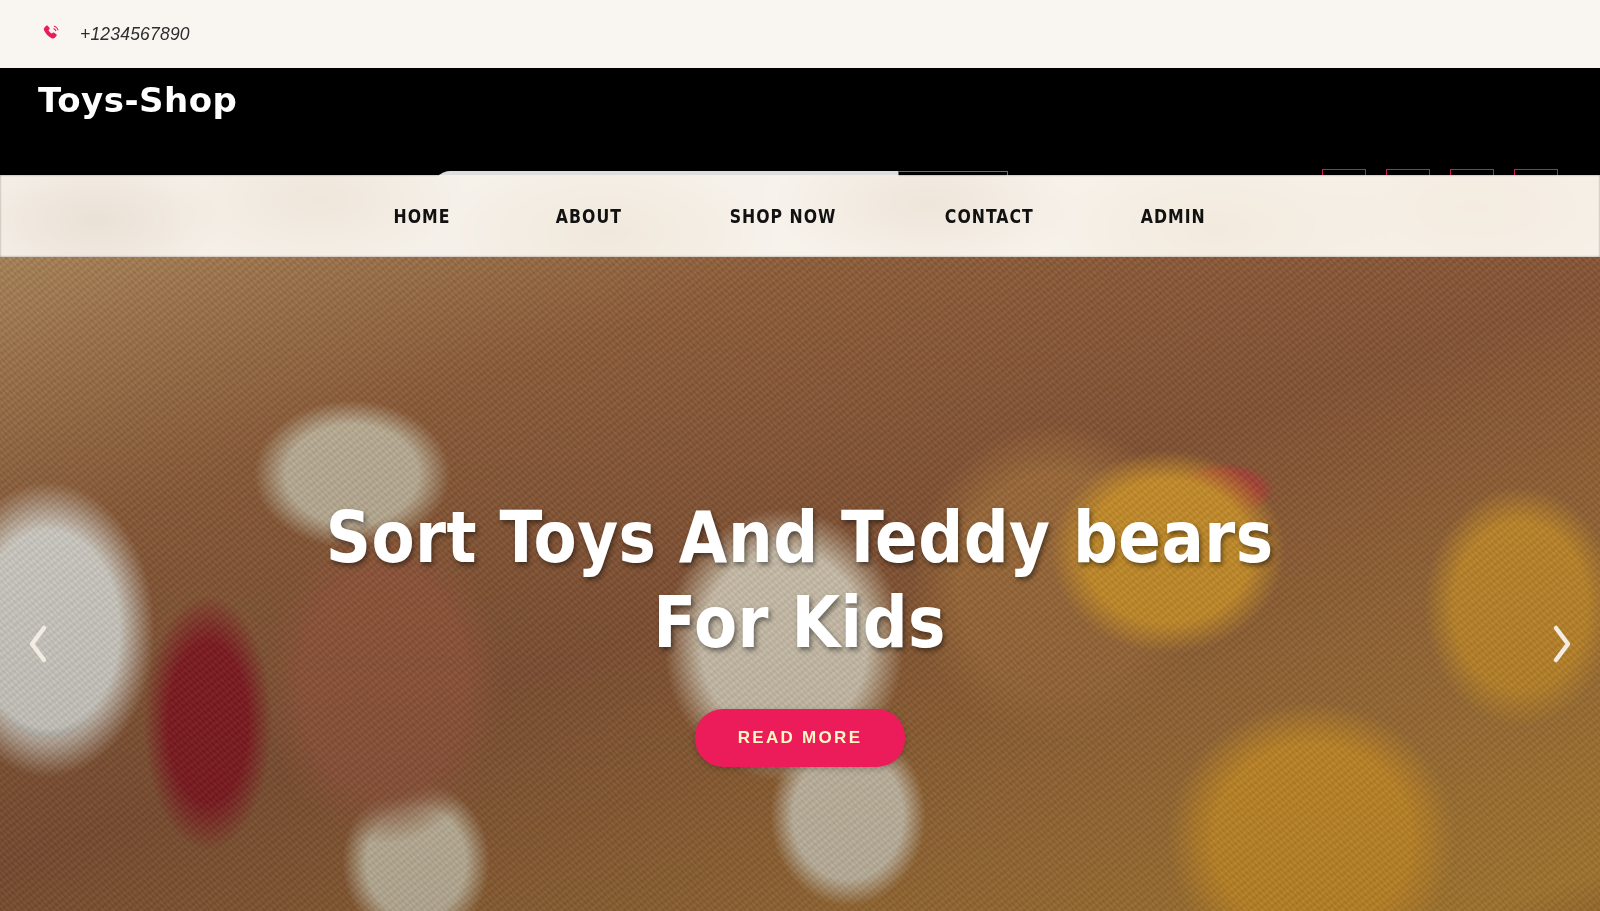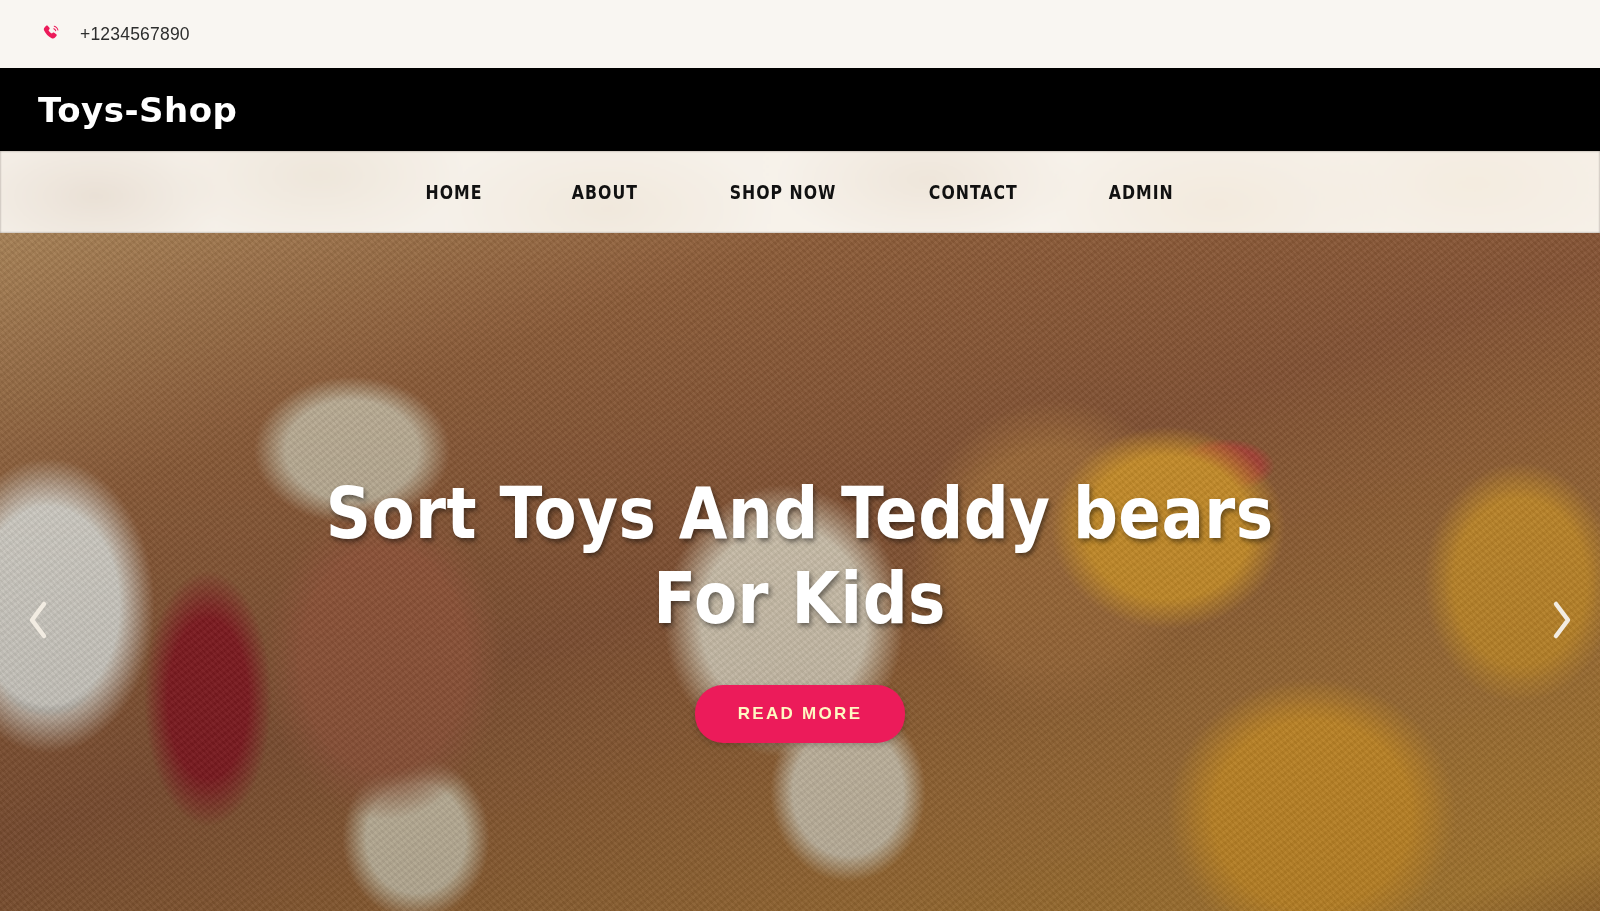--- a/index.html
+++ b/index.html
@@ -37,40 +37,40 @@
   }
   .topbar-veil{
     position:absolute; inset:0;
     background:rgba(255,255,255,.52);
   }
   .topbar-inner{
     position:relative;
     display:flex;
     align-items:center;
     gap:0;
+    font-style:italic;
   }
   .contact-item{ display:flex; align-items:center; }
   .contact-item + .contact-item{ margin-left:66px; }
   .contact-icon{ display:flex; align-items:center; justify-content:center; width:26px; height:26px; color:#ec1b5a; }
   .contact-text{
     margin-left:16px;
     font-size:17.5px;
     color:#2e2e2e;
     letter-spacing:.2px;
     white-space:nowrap;
   }
 
   
   .header{
     position:relative;
-    height:83px;
+    height:107px;
     background:#000;
     display:flex;
-    align-items:center;
-    padding:2px 38px;
+    padding:12px 38px;
   }
   .logo{
     font-size:34px;
     font-weight:bold;
     color:#fff;
     letter-spacing:.5px;
     font-family:"DejaVu Sans", sans-serif;
     white-space:nowrap;
   }
   .search-wrap{
@@ -149,21 +149,21 @@
       radial-gradient(ellipse 250px 120px at 76% 65%, rgba(222,202,170,.5), transparent 72%),
       radial-gradient(ellipse 230px 110px at 92% 40%, rgba(230,212,182,.5), transparent 72%),
       linear-gradient(90deg,#ece4da 0%, #efe8de 30%, #f2ebe2 60%, #f0e7dc 100%);
     filter:blur(1.2px);
   }
   .nav-veil{ position:absolute; inset:0; background:rgba(252,248,242,.55); }
   .nav-inner{
     position:relative;
     display:flex;
     align-items:center;
-    gap:0;
+    gap:16px;
   }
   .nav-item{
     font-family:"DejaVu Sans Condensed","Liberation Sans Narrow","Liberation Sans", sans-serif;
     font-size:19px;
     font-weight:bold;
     letter-spacing:1.1px;
     color:#111;
     text-decoration:none;
     cursor:pointer;
     white-space:nowrap;

